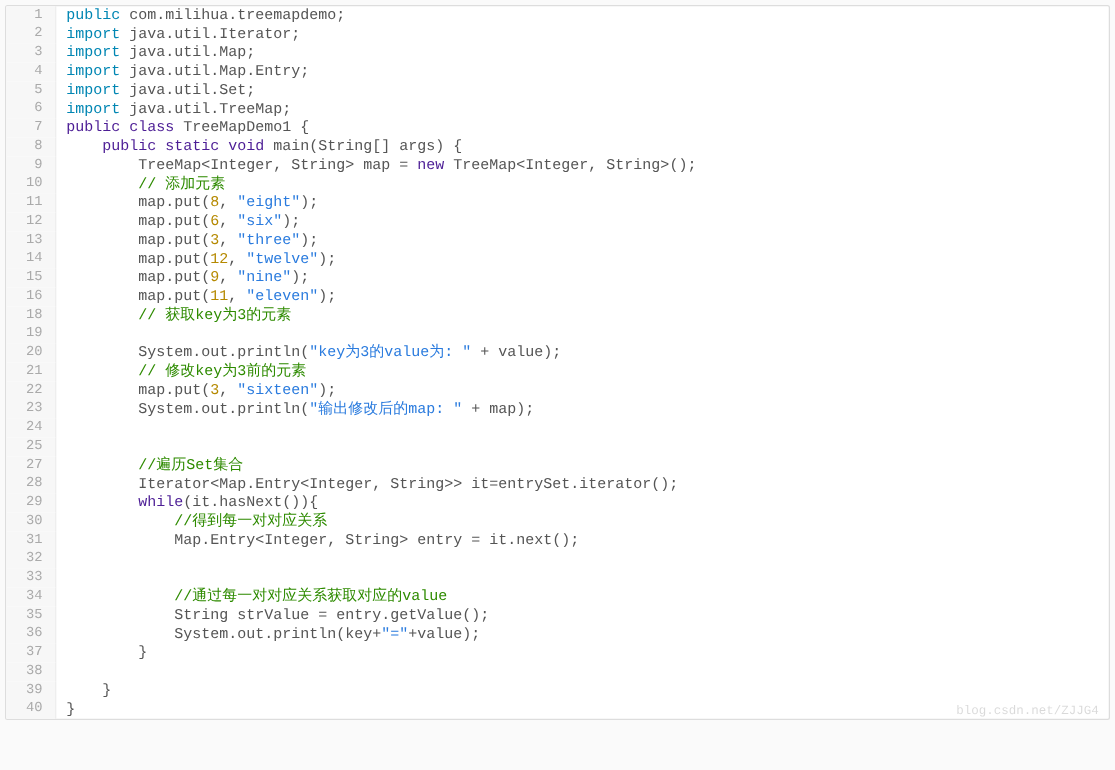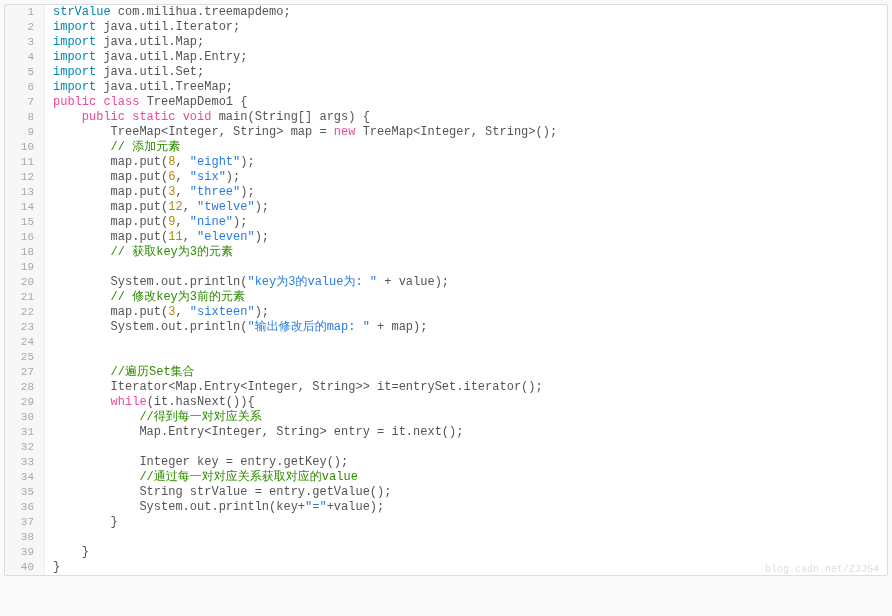--- a/index.html
+++ b/index.html
@@ -31,41 +31,41 @@
     border-right: 1px solid #eee;
     user-select: none;
     flex-shrink: 0;
     font-size: 11px;
   }
   .code {
     padding-left: 8px;
     color: #555;
   }
   .kw-pkg   { color: #0086b3; }      
-  .kw-mod   { color: #ec4899; }      
+  .kw-mod   { color: #4c1d95; }      
   .plain    { color: #555; }      
   .str2     { color: #2a7bde; }      
   .num      { color: #b58900; }      
   .numg     { color: #1aaf1a; }      
   .comment  { color: #2e8b00; text-align: right; }
   .watermark {
     position: absolute;
     right: 8px;
     bottom: 0;
     color: rgba(0,0,0,0.15);
     font-size: 10px;
     pointer-events: none;
   }
 </style>
 </head>
 <body>
 
 <div class="code-container">
   <div id="lines">
-      <div class="line"><div class="gutter">1</div><div class="code"><span class="kw-pkg">strValue </span><span class="plain">com.milihua.treemapdemo;</span></div></div>
+      <div class="line"><div class="gutter">1</div><div class="code"><span class="kw-pkg">public </span><span class="plain">com.milihua.treemapdemo;</span></div></div>
       <div class="line"><div class="gutter">2</div><div class="code"><span class="kw-pkg">import </span><span class="plain">java.util.Iterator;</span></div></div>
       <div class="line"><div class="gutter">3</div><div class="code"><span class="kw-pkg">import </span><span class="plain">java.util.Map;</span></div></div>
       <div class="line"><div class="gutter">4</div><div class="code"><span class="kw-pkg">import </span><span class="plain">java.util.Map.Entry;</span></div></div>
       <div class="line"><div class="gutter">5</div><div class="code"><span class="kw-pkg">import </span><span class="plain">java.util.Set;</span></div></div>
       <div class="line"><div class="gutter">6</div><div class="code"><span class="kw-pkg">import </span><span class="plain">java.util.TreeMap;</span></div></div>
       <div class="line"><div class="gutter">7</div><div class="code"><span class="kw-mod">public class </span><span class="plain">TreeMapDemo1 </span><span class="plain">{</span></div></div>
       <div class="line"><div class="gutter">8</div><div class="code"><span class="plain">    </span><span class="kw-mod">public static void </span><span class="plain">main(String[] args) {</span></div></div>
       <div class="line"><div class="gutter">9</div><div class="code"><span class="plain">        TreeMap&lt;Integer, String&gt; map = </span><span class="kw-mod">new </span><span class="plain">TreeMap&lt;Integer, String&gt;();</span></div></div>
       <div class="line"><div class="gutter">10</div><div class="code"><span class="plain">        </span><span class="comment">// 添加元素</span></div></div>
       <div class="line"><div class="gutter">11</div><div class="code"><span class="plain">        map.put(</span><span class="num">8</span><span class="plain">, </span><span class="str2">"eight"</span><span class="plain">);</span></div></div>
@@ -81,21 +81,21 @@
       <div class="line"><div class="gutter">22</div><div class="code"><span class="plain">        map.put(</span><span class="num">3</span><span class="plain">, </span><span class="str2">"sixteen"</span><span class="plain">);</span></div></div>
       <div class="line"><div class="gutter">23</div><div class="code"><span class="plain">        System.out.println(</span><span class="str2">"输出修改后的map: "</span><span class="plain"> + map);</span></div></div>
       <div class="line"><div class="gutter">24</div><div class="code"><span class="plain"></span></div></div>
       <div class="line"><div class="gutter">25</div><div class="code"><span class="plain">        </span></div></div>
       <div class="line"><div class="gutter">27</div><div class="code"><span class="plain">        </span><span class="comment">//遍历Set集合</span></div></div>
       <div class="line"><div class="gutter">28</div><div class="code"><span class="plain">        Iterator&lt;Map.Entry&lt;Integer, String&gt;&gt; it=entrySet.iterator();</span></div></div>
       <div class="line"><div class="gutter">29</div><div class="code"><span class="plain">        </span><span class="kw-mod">while</span><span class="plain">(it.hasNext()){</span></div></div>
       <div class="line"><div class="gutter">30</div><div class="code"><span class="plain">            </span><span class="comment">//得到每一对对应关系</span></div></div>
       <div class="line"><div class="gutter">31</div><div class="code"><span class="plain">            Map.Entry&lt;Integer, String&gt; entry = it.next();</span></div></div>
       <div class="line"><div class="gutter">32</div><div class="code"><span class="plain">            </span></div></div>
-      <div class="line"><div class="gutter">33</div><div class="code"><span class="plain">            Integer key = entry.getKey();</span></div></div>
+      <div class="line"><div class="gutter">33</div></div>
       <div class="line"><div class="gutter">34</div><div class="code"><span class="plain">            </span><span class="comment">//通过每一对对应关系获取对应的value</span></div></div>
       <div class="line"><div class="gutter">35</div><div class="code"><span class="plain">            String strValue = entry.getValue();</span></div></div>
       <div class="line"><div class="gutter">36</div><div class="code"><span class="plain">            System.out.println(key+</span><span class="str2">"="</span><span class="plain">+value);</span></div></div>
       <div class="line"><div class="gutter">37</div><div class="code"><span class="plain">        }</span></div></div>
       <div class="line"><div class="gutter">38</div><div class="code"><span class="plain"></span></div></div>
       <div class="line"><div class="gutter">39</div><div class="code"><span class="plain">    }</span></div></div>
       <div class="line"><div class="gutter">40</div><div class="code"><span class="plain">}</span></div></div>
     </div>
   <div class="watermark">blog.csdn.net/ZJJG4</div>
 </div>

